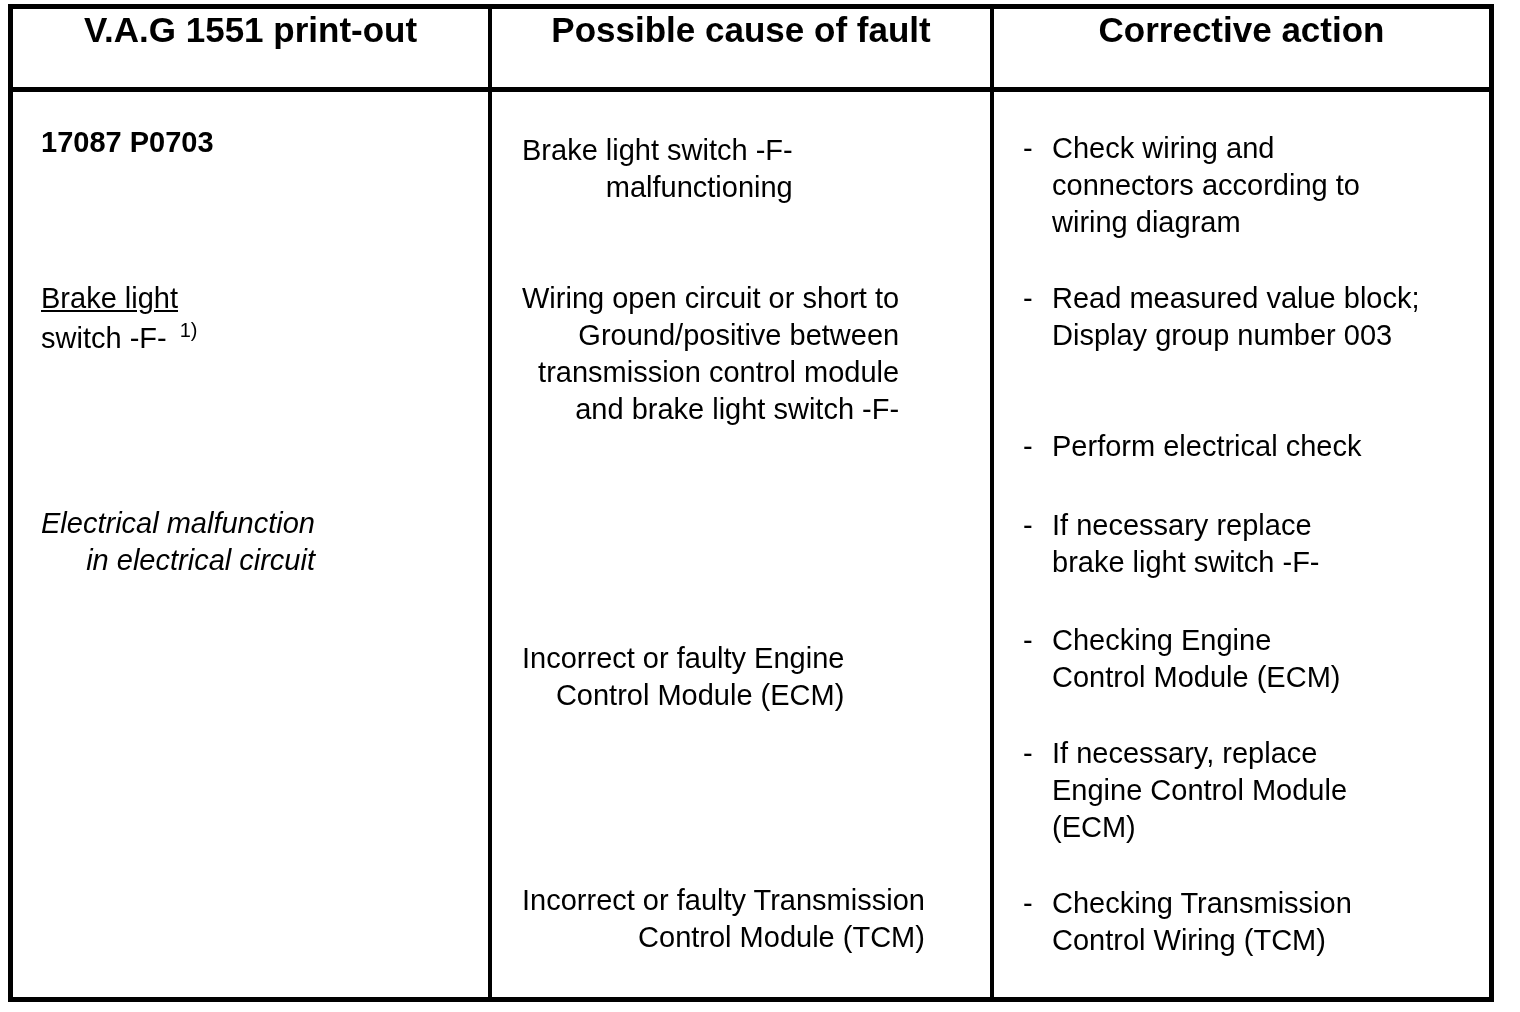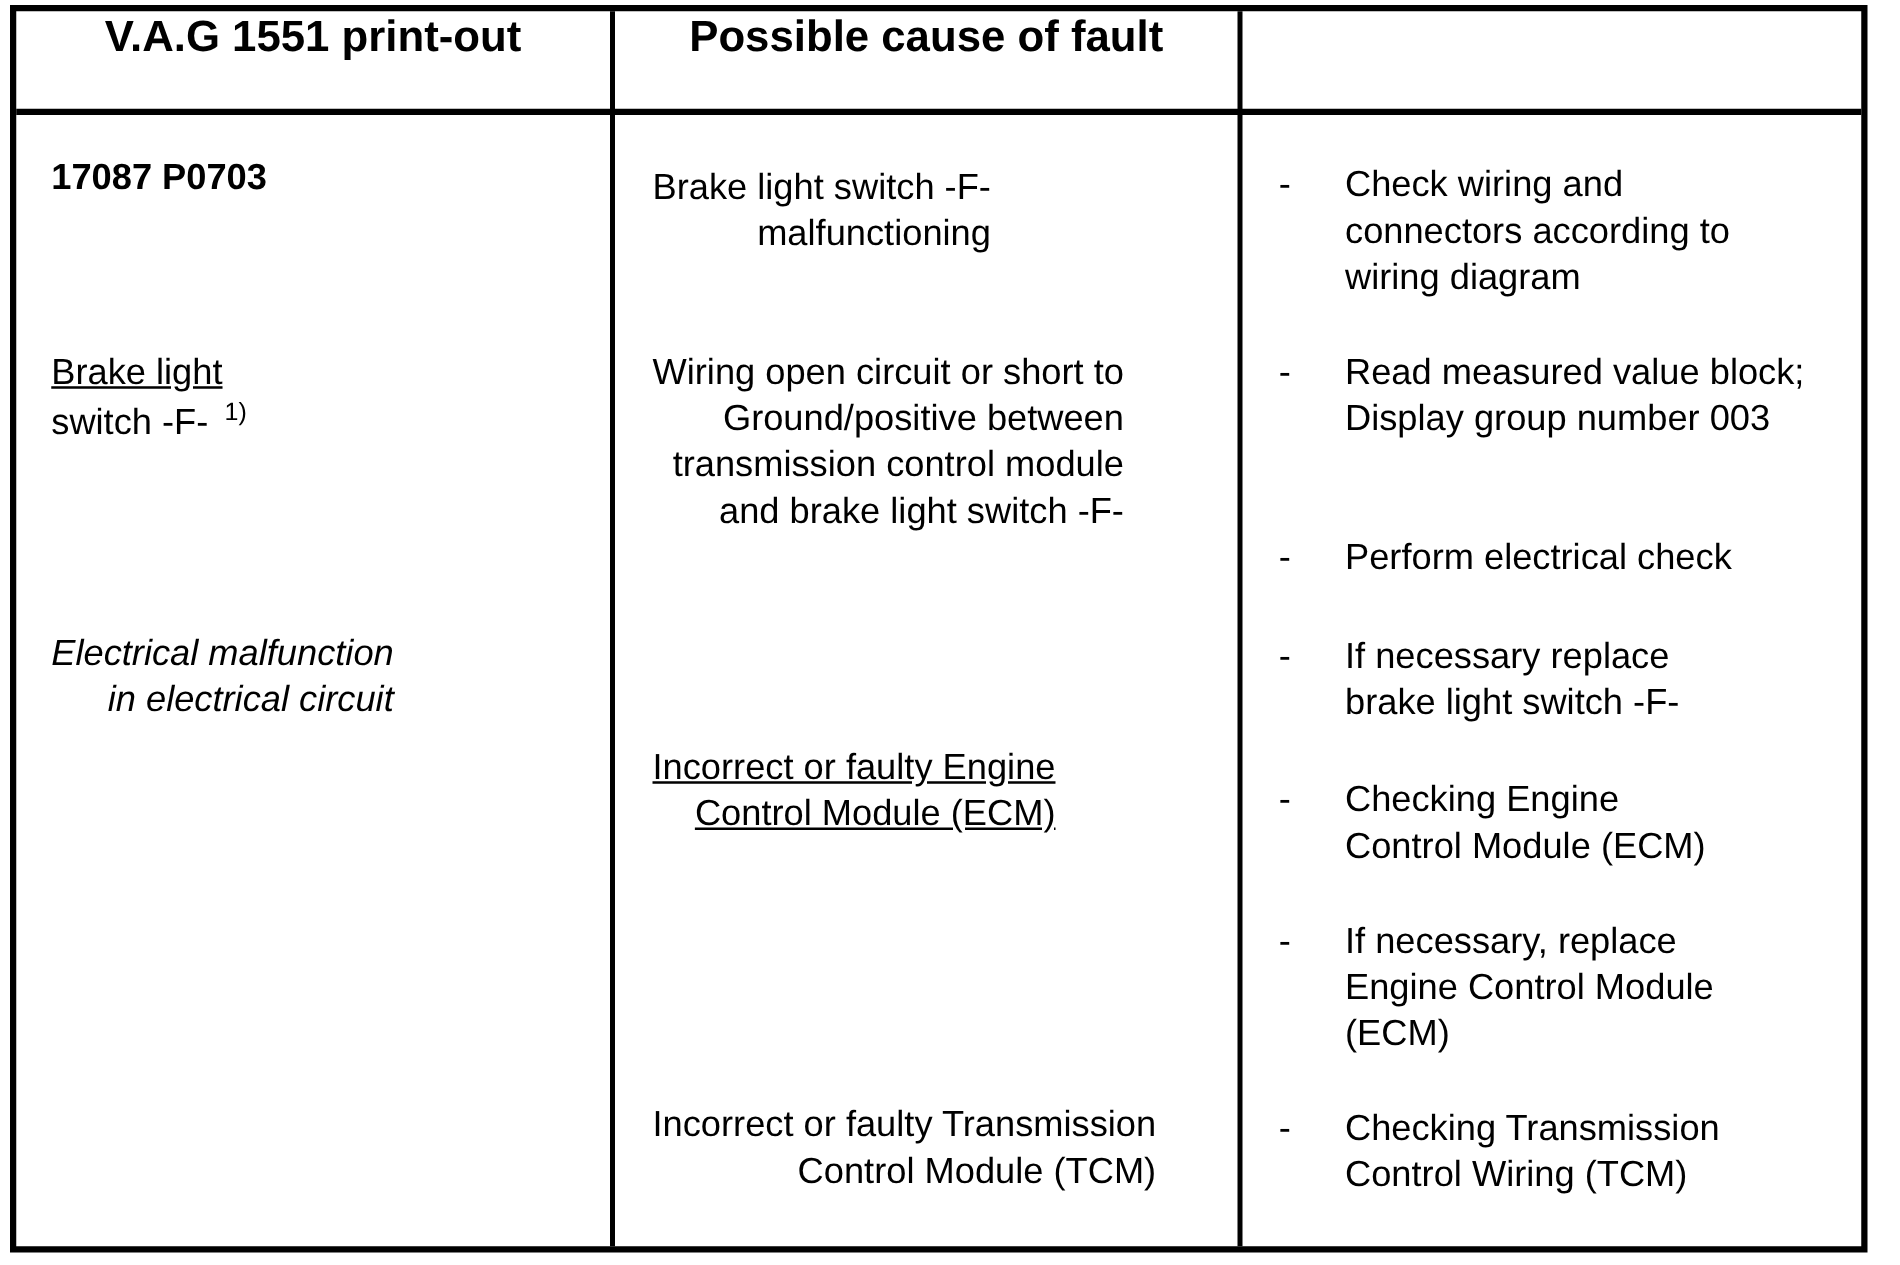--- a/index.html
+++ b/index.html
@@ -75,48 +75,48 @@
     align-items: flex-start;
     font-size: 29px;
     line-height: 37px;
   }
   .bullet {
     flex: 0 0 29px;
     width: 29px;
   }
   .action-text {
     white-space: pre-line;
-    margin-left: 24px;
   }
 </style>
 </head>
 <body>
 
 <div class="page">
   <div class="table-frame"></div>
   <div class="header-sep"></div>
   <div class="vline v1"></div>
   <div class="vline v2"></div>
 
   <div class="hdr h1">V.A.G 1551 print-out</div>
   <div class="hdr h2">Possible cause of fault</div>
+  <div class="hdr h3">Corrective action</div>
 
   <div class="txt bold" style="left:41px; top:124px;">17087 P0703</div>
   <div class="txt" style="left:41px; top:280px;text-decoration:underline;">Brake light</div>
   <div class="txt" style="left:41px; top:320px;"><span>switch -F-</span><span class="fn">1)</span></div>
   <div class="txt" style="left:41px; top:505px;font-style:italic;">Electrical malfunction
 in electrical circuit</div>
 
   <div class="txt" style="left:522px; top:132px;">Brake light switch -F-
 malfunctioning</div>
   <div class="txt" style="left:522px; top:280px;">Wiring open circuit or short to
 Ground/positive between
 transmission control module
 and brake light switch -F-</div>
-  <div class="txt" style="left:522px; top:596px;text-decoration:underline;">Incorrect or faulty Engine
+  <div class="txt" style="left:522px; top:640px;">Incorrect or faulty Engine
 Control Module (ECM)</div>
   <div class="txt" style="left:522px; top:882px;">Incorrect or faulty Transmission
 Control Module (TCM)</div>
 
   <div class="action-item" style="top:130px;">
     <span class="bullet">-</span>
     <span class="action-text">Check wiring and
 connectors according to
 wiring diagram</span>
   </div>

